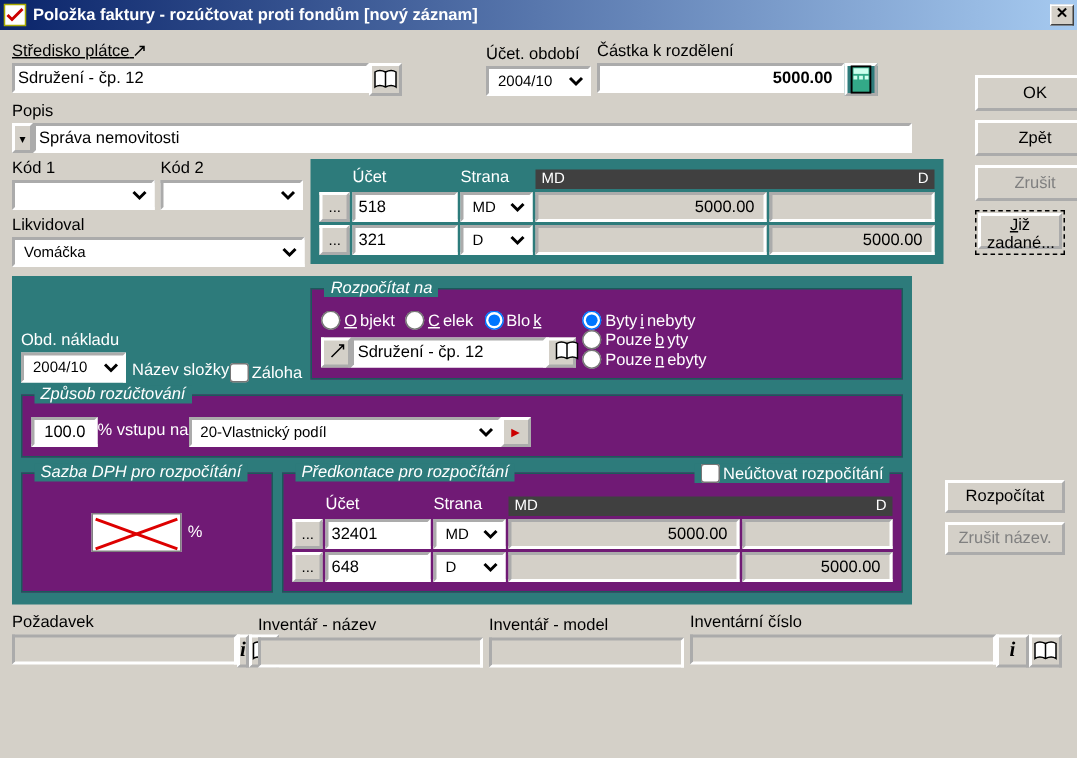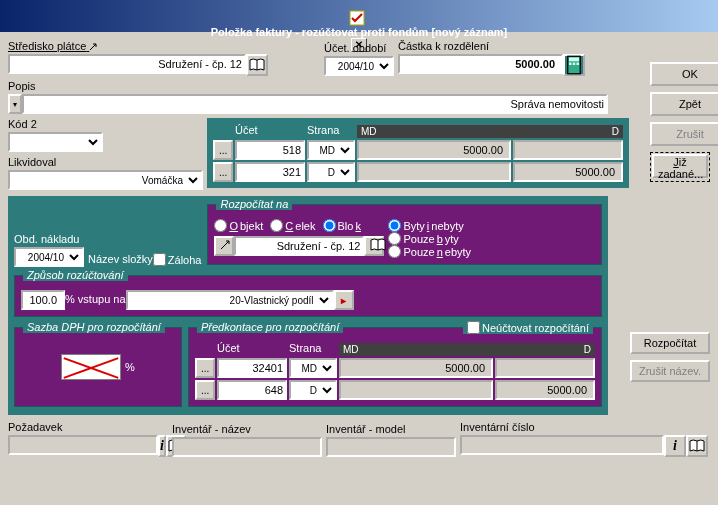--- a/index.html
+++ b/index.html
@@ -1,26 +1,26 @@
 <!DOCTYPE html>
 <html><head>
 <meta charset="utf-8">
 <style>
 * { box-sizing: border-box; margin: 0; padding: 0; }
 body { font-family: "Microsoft Sans Serif", Tahoma, sans-serif; font-size: 11px; background: #d4d0c8; width: 718px; height: 505px; overflow: hidden; }
-.titlebar { background: linear-gradient(to right, #0a246a, #a6caf0); color: #fff; height: 32px; display: flex; align-items: center; padding: 10px 2px; font-weight: bold; flex-direction: column; }
+.titlebar { background: linear-gradient(to right, #0a246a, #a6caf0); color: #fff; height: 20px; display: flex; align-items: center; padding: 10px 2px; font-weight: bold; }
 .titlebar .icon { width: 16px; height: 16px; margin-right: 4px; display: inline-flex; align-items: center; justify-content: center; }
 .titlebar .spacer { flex: 1; }
 .close-btn { width: 16px; height: 14px; background: #d4d0c8; border: 1px solid #fff; border-right-color: #404040; border-bottom-color: #404040; font-family: Arial; font-size: 10px; font-weight: bold; text-align: center; line-height: 12px; color: #000; cursor: pointer; }
 .content { padding: 8px; position: relative; }
 .row { display: flex; align-items: flex-end; gap: 4px; margin-bottom: 4px; }
 .lbl { color: #000; font-size: 11px; margin-bottom: 2px; display: block; }
 .lbl.link { text-decoration: underline; }
 .field-group { display: flex; flex-direction: column; }
-input[type=text], select { height: 20px; border: 2px inset #fff; background: #fff; padding: 0 2px; font-size: 11px; text-align: right; }
+input[type=text], select { height: 20px; border: 2px inset #fff; background: #fff; padding: 0 2px; font-size: 11px; }
 input[type=text].ro { background: #d4d0c8; }
 input[type=text].num { text-align: right; font-weight: bold; padding-right: 6px; }
 input[type=text].num-plain { text-align: right; padding-right: 6px; }
 select { font-size: 10px; }
 .btn { height: 22px; background: #d4d0c8; border: 2px outset #fff; font-size: 11px; cursor: pointer; padding: 0 4px; }
 .btn.icon-btn { width: 22px; padding: 0; display: inline-flex; align-items: center; justify-content: center; }
 .btn.small { width: 20px; height: 20px; font-size: 10px; }
 .right-panel { position: absolute; right: 8px; top: 30px; width: 80px; display: flex; flex-direction: column; gap: 6px; padding-left: 20px; }
 .right-panel .btn { width: 80px; height: 24px; }
 .btn.disabled { color: #808080; }
@@ -114,20 +114,24 @@
         <div class="popis-btn">▾</div>
         <input type="text" style="flex: 1 1 0%;" value="Správa nemovitosti">
       </div>
     </div>
   </div>
 
   <div class="row" style="width:600px;align-items:flex-start">
     <div style="width:200px">
       <div class="row">
         <div class="field-group" style="width:95px">
+          <span class="lbl">Kód 1</span>
+          <select style="width:100%"><option></option></select>
+        </div>
+        <div class="field-group" style="width:95px">
           <span class="lbl">Kód 2</span>
           <select style="width:100%"><option></option></select>
         </div>
       </div>
       <div class="field-group" style="width:195px;margin-top:2px">
         <span class="lbl">Likvidoval</span>
         <select><option>Vomáčka</option></select>
       </div>
     </div>
 
@@ -160,21 +164,21 @@
 
   <div class="teal-panel" style="width:600px">
     <div style="display:flex;gap:6px">
 
       <div style="display:flex;gap:4px;align-items:flex-end">
         <div class="field-group">
           <span class="lbl">Obd. nákladu</span>
           <select style="width:70px"><option>2004/10</option></select>
         </div>
         <div class="field-group">
-          <div style="display:flex;justify-content:space-between;align-items:flex-start">
+          <div style="display:flex;justify-content:space-between;align-items:flex-end">
             <span class="lbl">Název složky</span>
             <label class="checkbox-lbl">
                 <input type="checkbox" style="">
                 <span>Záloha</span>
               </label>
           </div>
         </div>
       </div>
 
       <div class="fieldset" style="flex:1">

